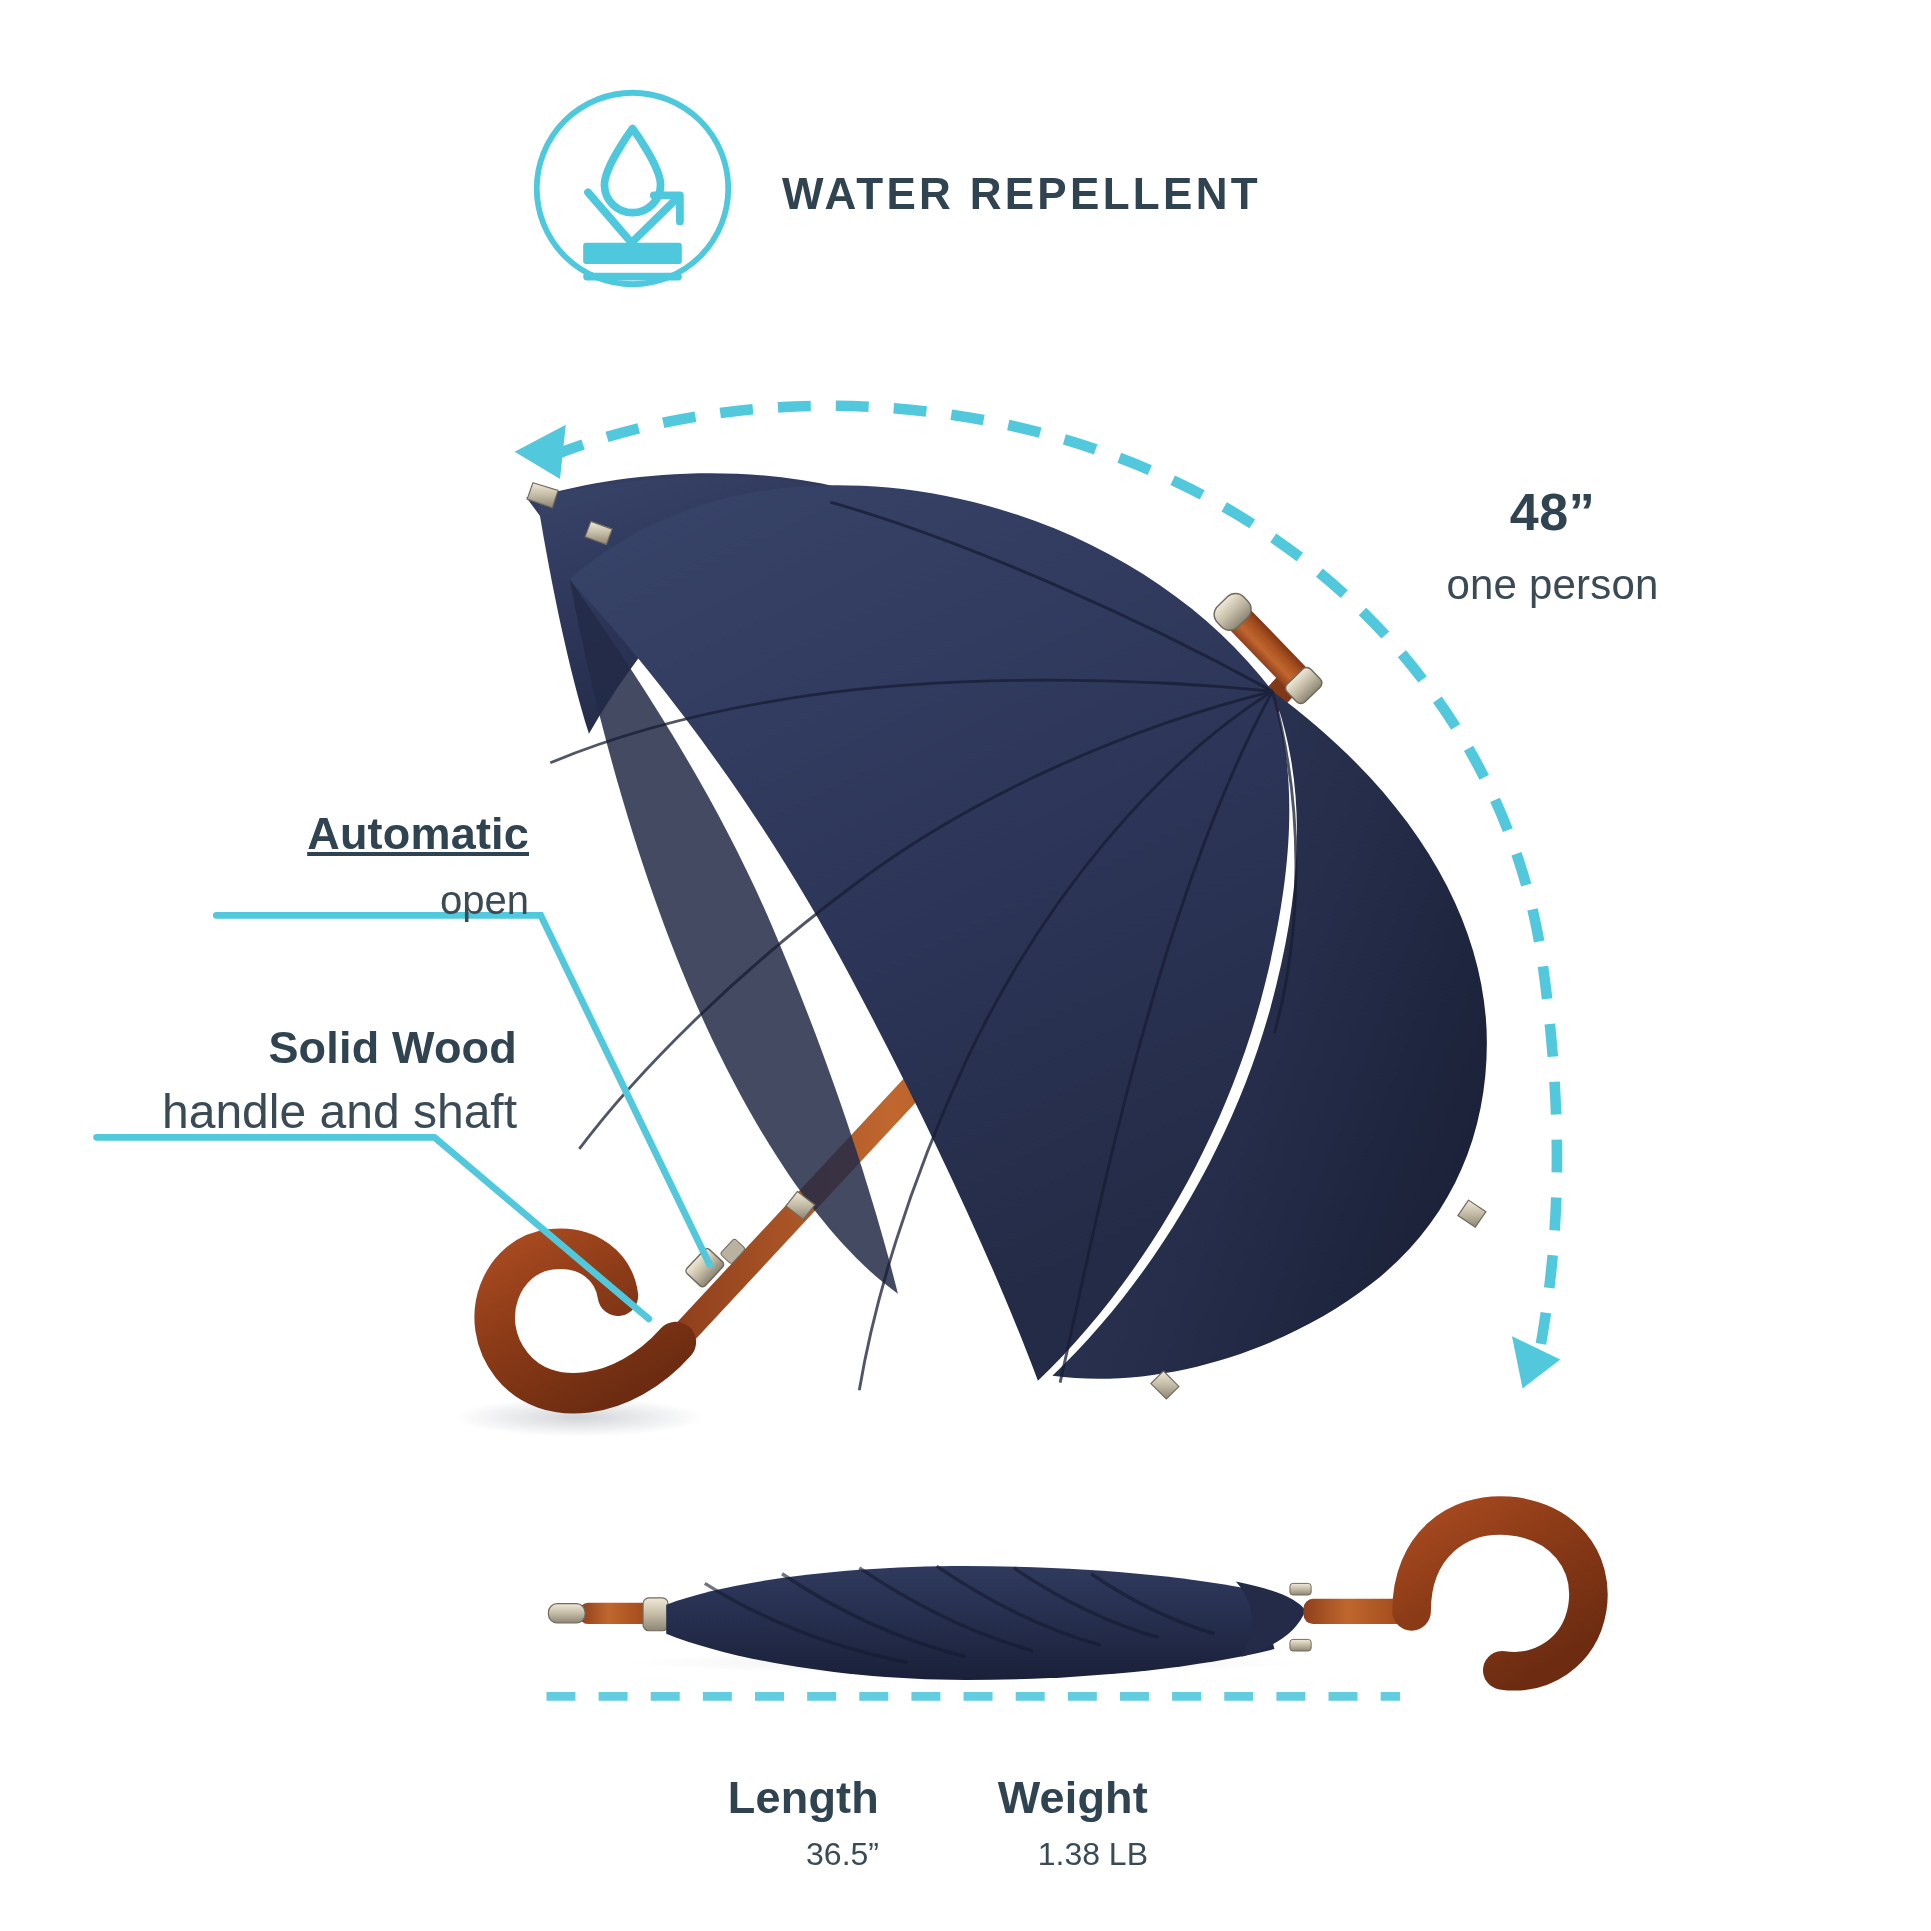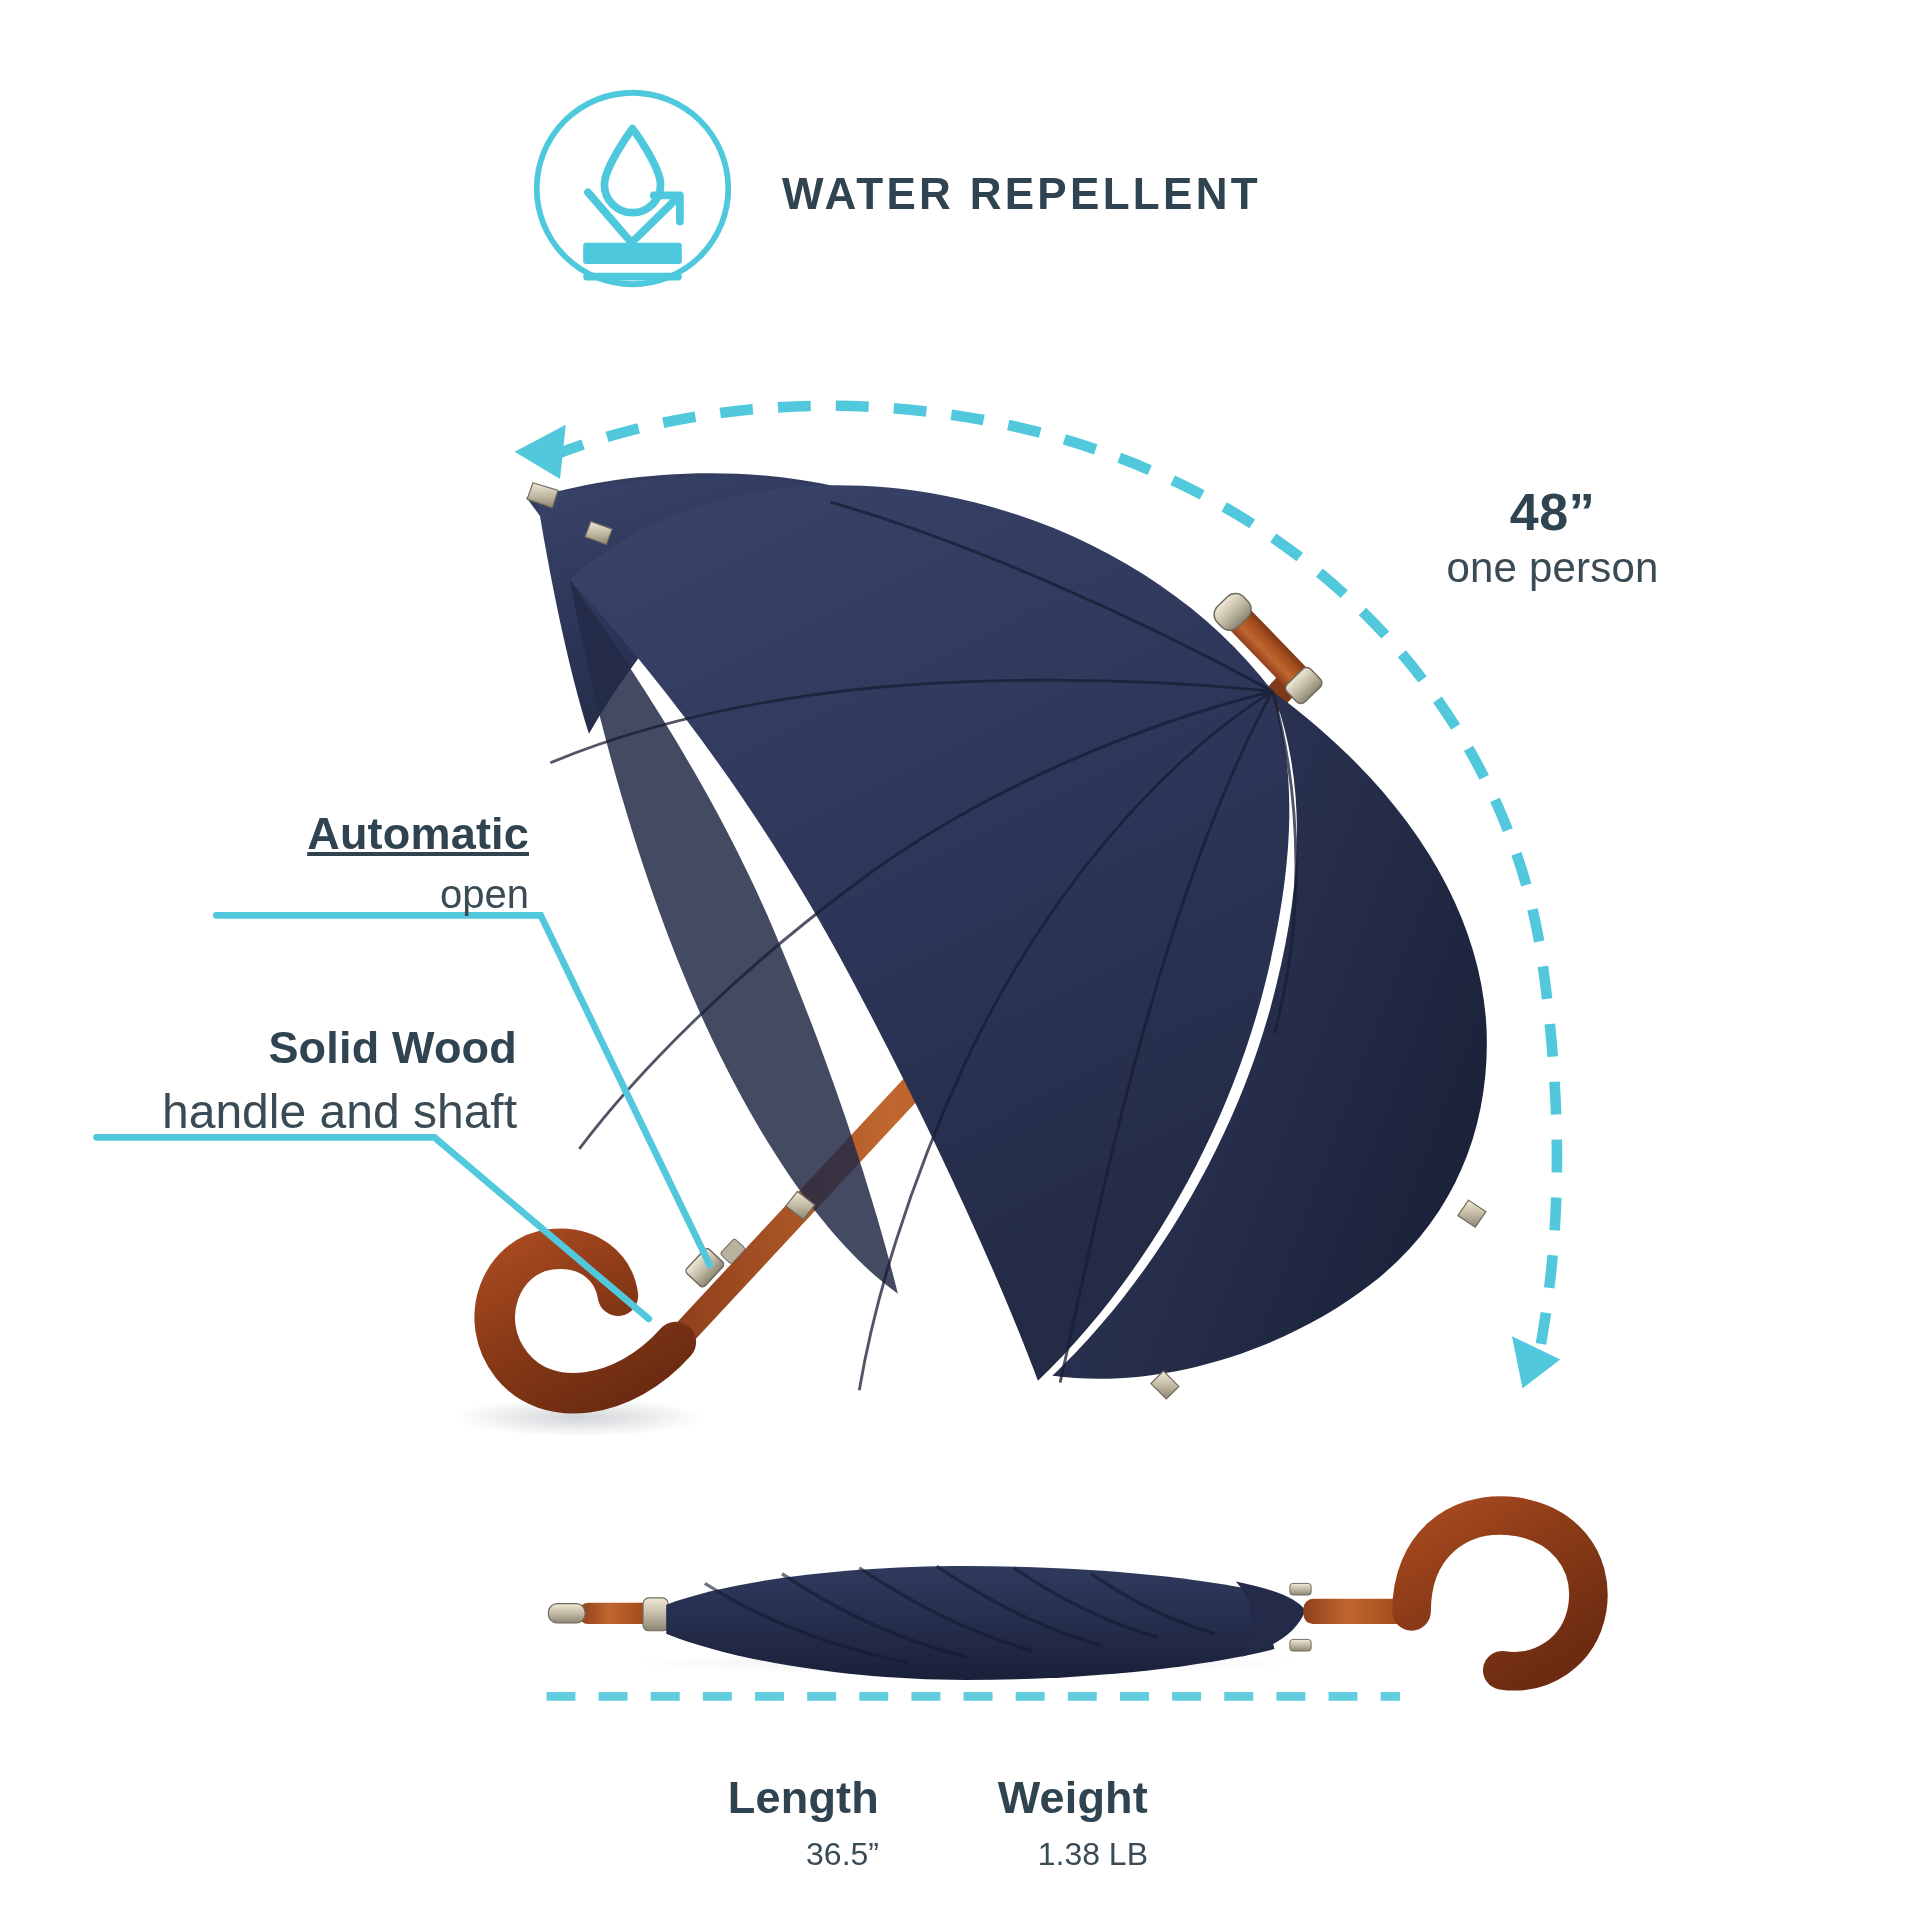--- a/index.html
+++ b/index.html
@@ -26,21 +26,21 @@
   .callout-light{font-weight:300;color:#3b4b56;line-height:1.2;}
 
   
   .canopy-block{position:absolute;left:1364px;top:483px;width:377px;text-align:center;}
   .canopy-block .t1{font-size:52px;font-weight:bold;letter-spacing:0.5px;}
   .canopy-block .t2{font-size:42px;font-weight:300;margin-top:13.5px;letter-spacing:0.2px;}
 
   
   .auto-block{position:absolute;left:0px;top:809px;width:529px;text-align:right;}
   .auto-block .t1{font-size:45px;font-weight:bold;letter-spacing:0.2px;text-decoration:underline;}
-  .auto-block .t2{font-size:40px;font-weight:300;margin-top:11px;}
+  .auto-block .t2{font-size:40px;font-weight:300;margin-top:17px;}
 
   
   .wood-block{position:absolute;left:0px;top:1023px;width:517px;text-align:right;}
   .wood-block .t1{font-size:45px;font-weight:bold;letter-spacing:0.2px;}
   .wood-block .t2{font-size:48px;font-weight:300;margin-top:9.7px;}
 
   
   .specs{position:absolute;left:676px;top:1772px;display:flex;gap:66px;}
   .spec{text-align:right;min-width:203px;}
   .spec .label{font-size:45px;font-weight:bold;color:#2f4350;letter-spacing:0.2px;}
@@ -240,21 +240,21 @@
       <path d="M100 1178 L450 1178 L672 1366" fill="none" stroke="#52c8dc" stroke-width="7" stroke-linejoin="miter" stroke-linecap="round"></path>
     </g>
 
     <g>
       <line x1="566" y1="1757" x2="1450" y2="1757" stroke="#62cddf" stroke-width="9" stroke-dasharray="30 24" stroke-linecap="butt"></line>
     </g>
   </svg>
 
   <div class="canopy-block">
     <div class="t1 callout-strong">48”</div>
-    <div class="t2 callout-light" style="margin-top:2px">one person</div>
+    <div class="t2 callout-light" style="margin-top:19px">one person</div>
   </div>
 
   <div class="auto-block">
     <div class="t1 callout-strong">Automatic</div>
     <div class="t2 callout-light">open</div>
   </div>
 
   <div class="wood-block">
     <div class="t1 callout-strong">Solid Wood</div>
     <div class="t2 callout-light">handle and shaft</div>

